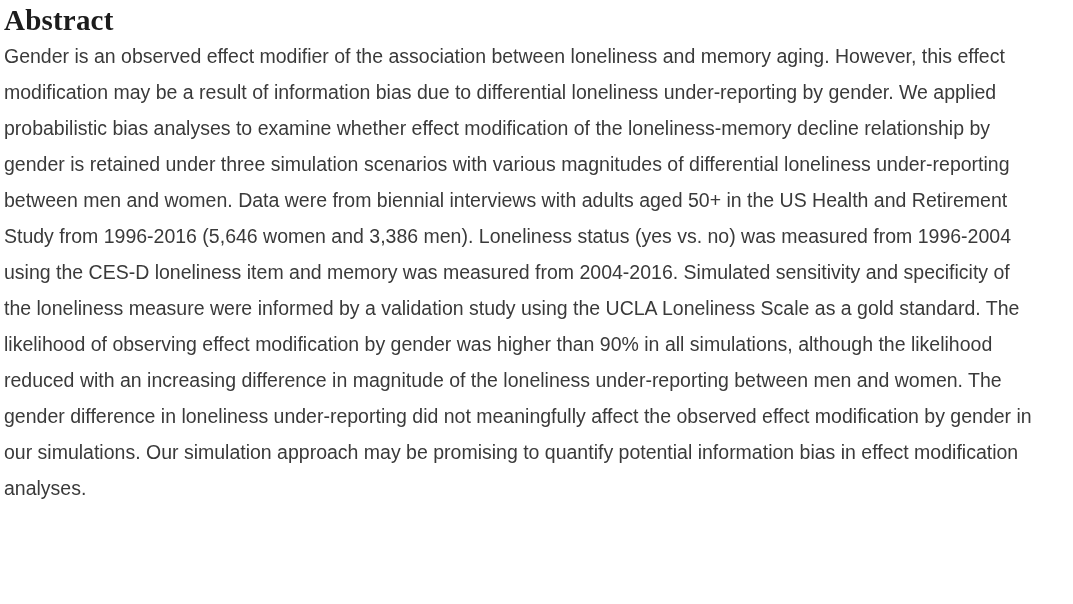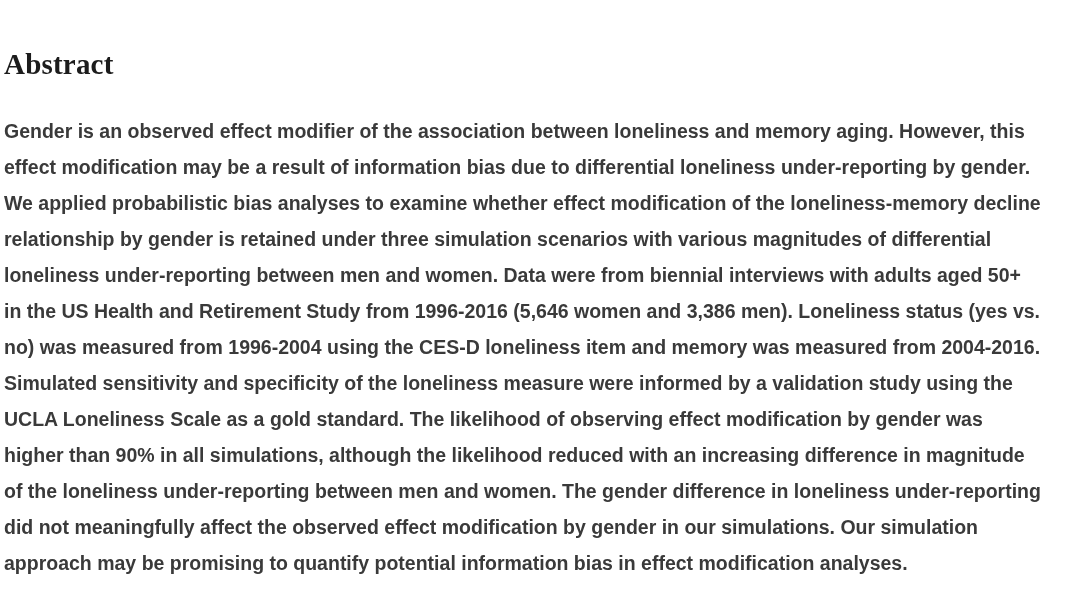--- a/index.html
+++ b/index.html
@@ -15,26 +15,24 @@
     padding: 2px 32px 0 4px;
     background: #ffffff;
   }
   h1.abstract-heading {
     font-family: "Liberation Serif", "DejaVu Serif", serif;
     font-weight: 700;
     font-size: 29px;
     line-height: 36px;
     color: #1c1c1c;
     letter-spacing: 0.2px;
-    margin-top: 44px;
   }
   p.abstract-paragraph {
-    margin-top: 31px;
     font-family: "Liberation Sans", "DejaVu Sans", sans-serif;
-    font-weight: 700;
+    font-weight: 400;
     font-size: 19.5px;
     line-height: 36px;
     color: #3a3a3a;
     text-align: left;
   }
 </style>
 </head>
 <body>
 
 <div class="page">

